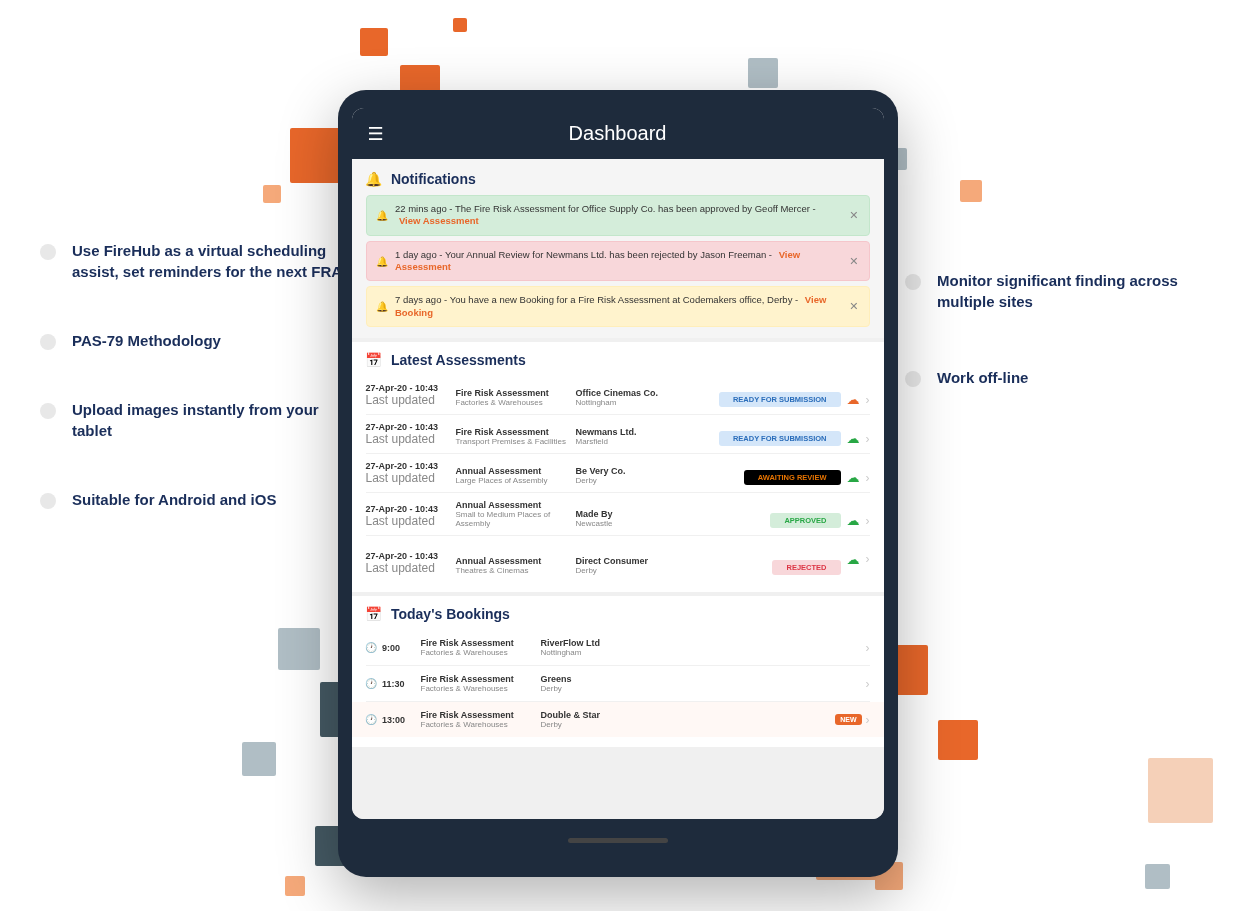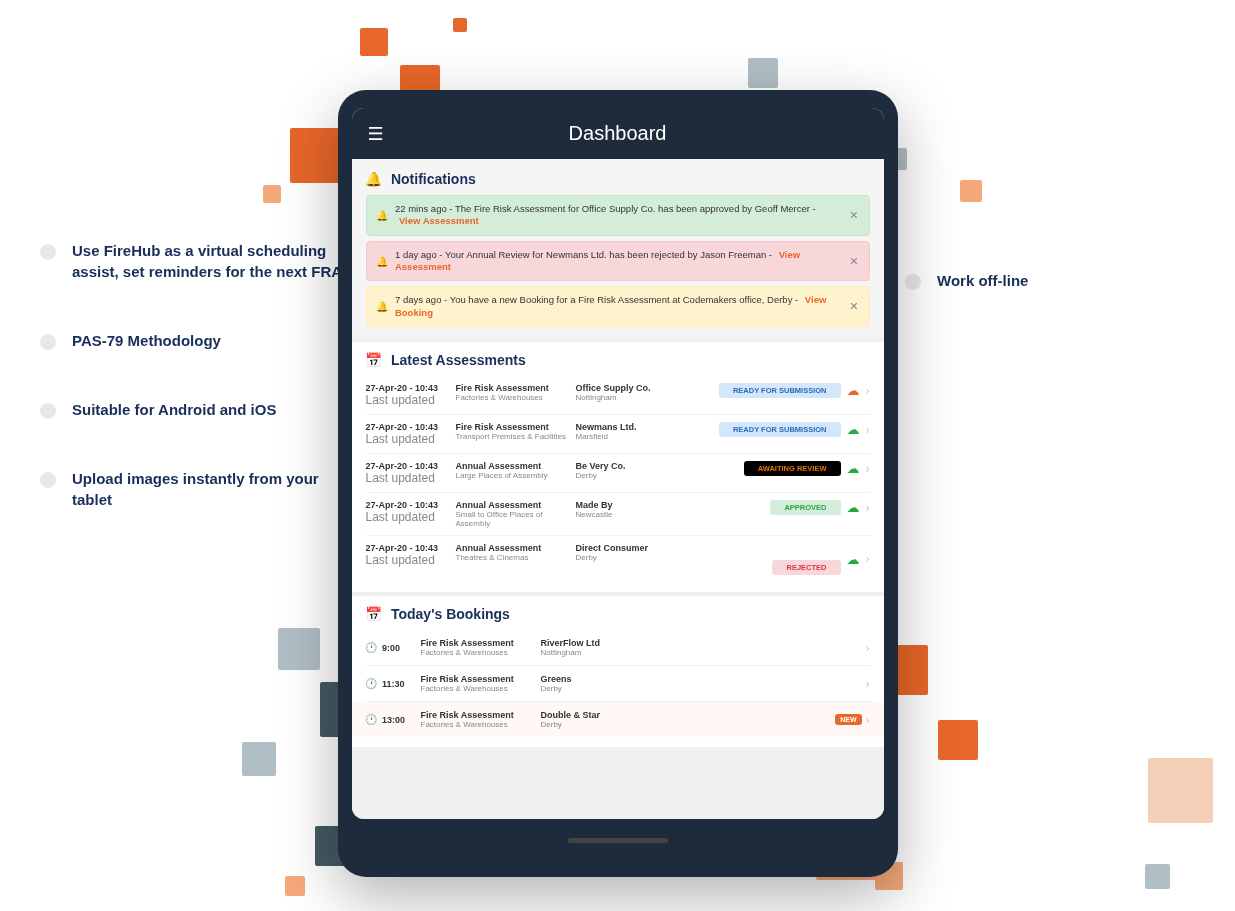--- a/index.html
+++ b/index.html
@@ -163,21 +163,21 @@
 
     
     .assessments-section {
       background: #ffffff;
       padding: 10px 14px;
       margin-top: 4px;
     }
 
     .assessment-row {
       display: flex;
-      align-items: flex-start;
+      align-items: flex-end;
       padding: 7px 0;
       border-bottom: 1px solid #f0f0f0;
       font-size: 9px;
     }
     .assessment-row:last-child { border-bottom: none; }
 
     .assess-date-col {
       width: 90px;
       flex-shrink: 0;
     }
@@ -317,29 +317,33 @@
   <div class="feature-item">
     <div class="feature-dot"></div>
     <div class="feature-text">Use FireHub as a virtual scheduling assist, set reminders for the next FRA</div>
   </div>
   <div class="feature-item">
     <div class="feature-dot"></div>
     <div class="feature-text">PAS-79 Methodology</div>
   </div>
   <div class="feature-item">
     <div class="feature-dot"></div>
-    <div class="feature-text">Suitable for Android and iOS</div>
+    <div class="feature-text">Upload images instantly from your tablet</div>
   </div>
   <div class="feature-item">
     <div class="feature-dot"></div>
-    <div class="feature-text">Upload images instantly from your tablet</div>
+    <div class="feature-text">Suitable for Android and iOS</div>
   </div>
 </div>
 
 <div class="right-features">
+  <div class="right-feature-item">
+    <div class="right-feature-dot"></div>
+    <div class="right-feature-text">Monitor significant finding across multiple sites</div>
+  </div>
   <div class="right-feature-item">
     <div class="right-feature-dot"></div>
     <div class="right-feature-text">Work off-line</div>
   </div>
 </div>
 
 <div class="tablet-wrapper">
   <div class="tablet">
     <div class="tablet-screen">
 
@@ -391,21 +395,21 @@
           <div class="assessment-row">
             <div class="assess-date-col">
               <div class="assess-date">27-Apr-20 - 10:43</div>
               <div class="assess-updated">Last updated</div>
             </div>
             <div class="assess-type-col">
               <div class="assess-type">Fire Risk Assessment</div>
               <div class="assess-subtype">Factories &amp; Warehouses</div>
             </div>
             <div class="assess-client-col">
-              <div class="assess-client">Office Supply Co.</div>
+              <div class="assess-client">Office Cinemas Co.</div>
               <div class="assess-location">Nottingham</div>
             </div>
             <div class="assess-status-col">
               <span class="status-badge status-ready">READY FOR SUBMISSION</span>
               <span class="cloud-icon">☁</span>
               <span class="chevron-icon">›</span>
             </div>
           </div>
 
           <div class="assessment-row">
@@ -448,21 +452,21 @@
             </div>
           </div>
 
           <div class="assessment-row">
             <div class="assess-date-col">
               <div class="assess-date">27-Apr-20 - 10:43</div>
               <div class="assess-updated">Last updated</div>
             </div>
             <div class="assess-type-col">
               <div class="assess-type">Annual Assessment</div>
-              <div class="assess-subtype">Small to Office Places of Assembly</div>
+              <div class="assess-subtype">Small to Medium Places of Assembly</div>
             </div>
             <div class="assess-client-col">
               <div class="assess-client">Made By</div>
               <div class="assess-location">Newcastle</div>
             </div>
             <div class="assess-status-col">
               <span class="status-badge status-approved">APPROVED</span>
               <span class="cloud-icon-green">☁</span>
               <span class="chevron-icon">›</span>
             </div>

